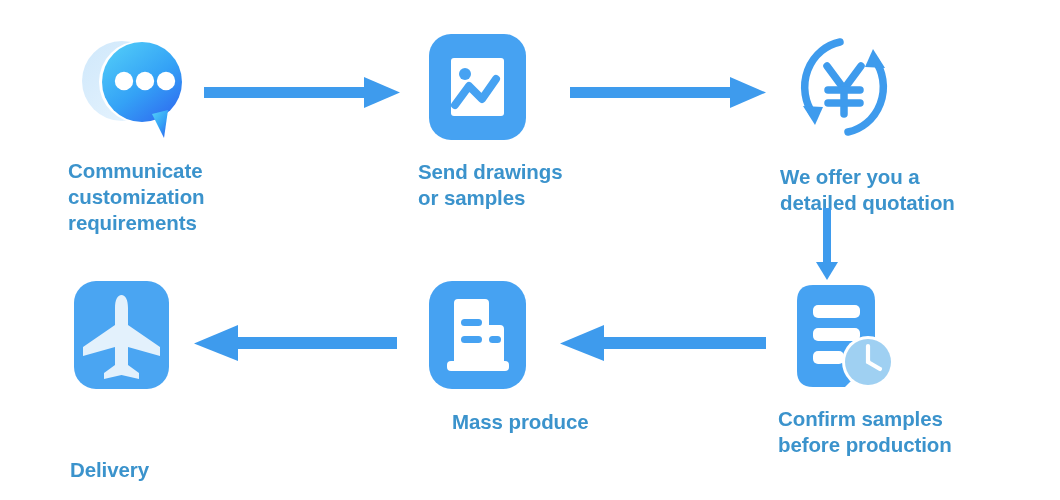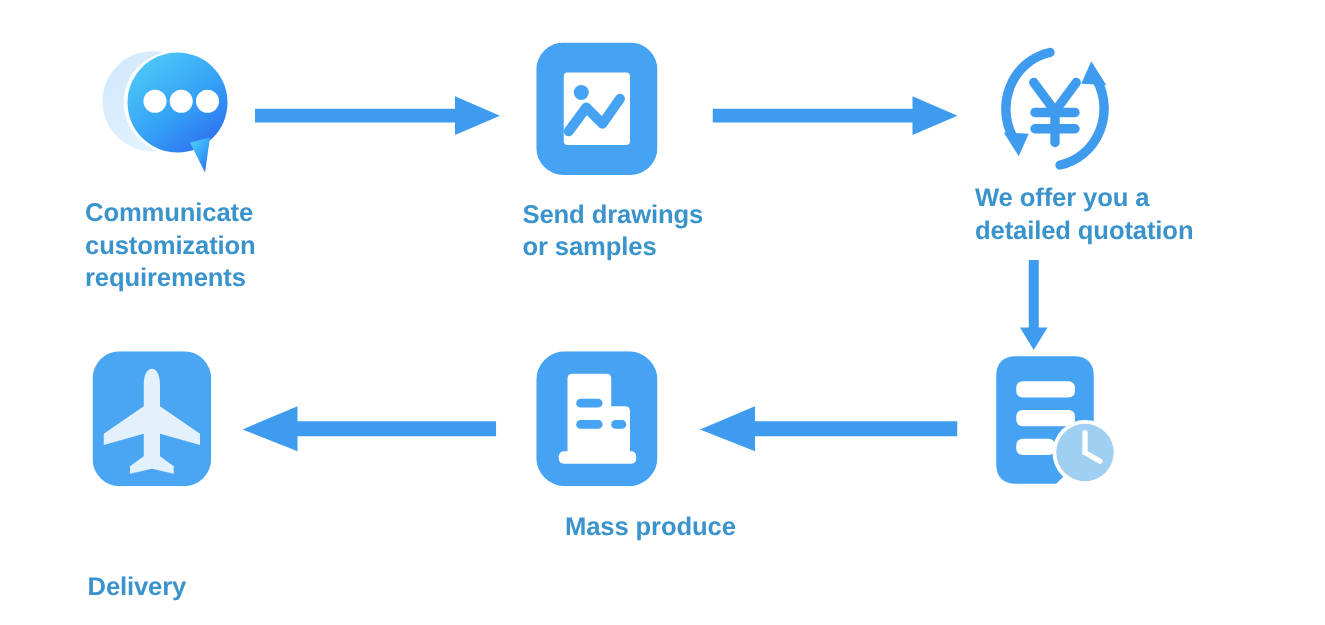--- a/index.html
+++ b/index.html
@@ -25,21 +25,21 @@
   .arrow{position:absolute;}
 
   
   #icon-chat      {left:68px;  top:26px;}
   #cap-chat       {left:68px;  top:158px;}
 
   #icon-image     {left:429px; top:34px;}
   #cap-image      {left:418px; top:159px;}
 
   #icon-quote     {left:793px; top:32px;}
-  #cap-quote      {left:780px; top:146px;}
+  #cap-quote      {left:780px; top:164px;}
 
   
   #icon-doc       {left:793px; top:283px;}
   #cap-doc        {left:778px; top:406px;}
 
   #icon-factory   {left:429px; top:281px;}
   #cap-factory    {left:418px; top:409px;margin-left:34px;}
 
   #icon-plane     {left:74px;  top:281px;}
   #cap-plane      {left:70px;  top:409px;margin-top:48px;}
@@ -147,20 +147,22 @@
       <rect x="20" y="45" width="47" height="13" rx="5" ry="5" fill="#ffffff"></rect>
       <rect x="20" y="68" width="31" height="13" rx="5" ry="5" fill="#ffffff"></rect>
       <circle cx="75" cy="79" r="26" fill="#ffffff"></circle>
       <circle cx="75" cy="79" r="23" fill="#9fd0f2"></circle>
       <g stroke="#ffffff" stroke-width="4.2" stroke-linecap="round">
         <line x1="75" y1="79" x2="75" y2="63"></line>
         <line x1="75" y1="79" x2="87" y2="86"></line>
       </g>
     </svg>
   </div>
+  <div class="caption" id="cap-doc">Confirm samples
+before production</div>
 
   <div class="arrow" id="arrow-3">
     <svg width="210" height="44" viewBox="0 0 210 44" xmlns="http://www.w3.org/2000/svg">
       <rect x="44" y="15" width="166" height="12" fill="#3e9bed"></rect>
       <path d="M48 3 L48 39 L4 21.5 Z" fill="#3e9bed"></path>
     </svg>
   </div>
 
   <div class="icon-wrap" id="icon-factory">
     <svg width="97" height="108" viewBox="0 0 97 108" xmlns="http://www.w3.org/2000/svg">

